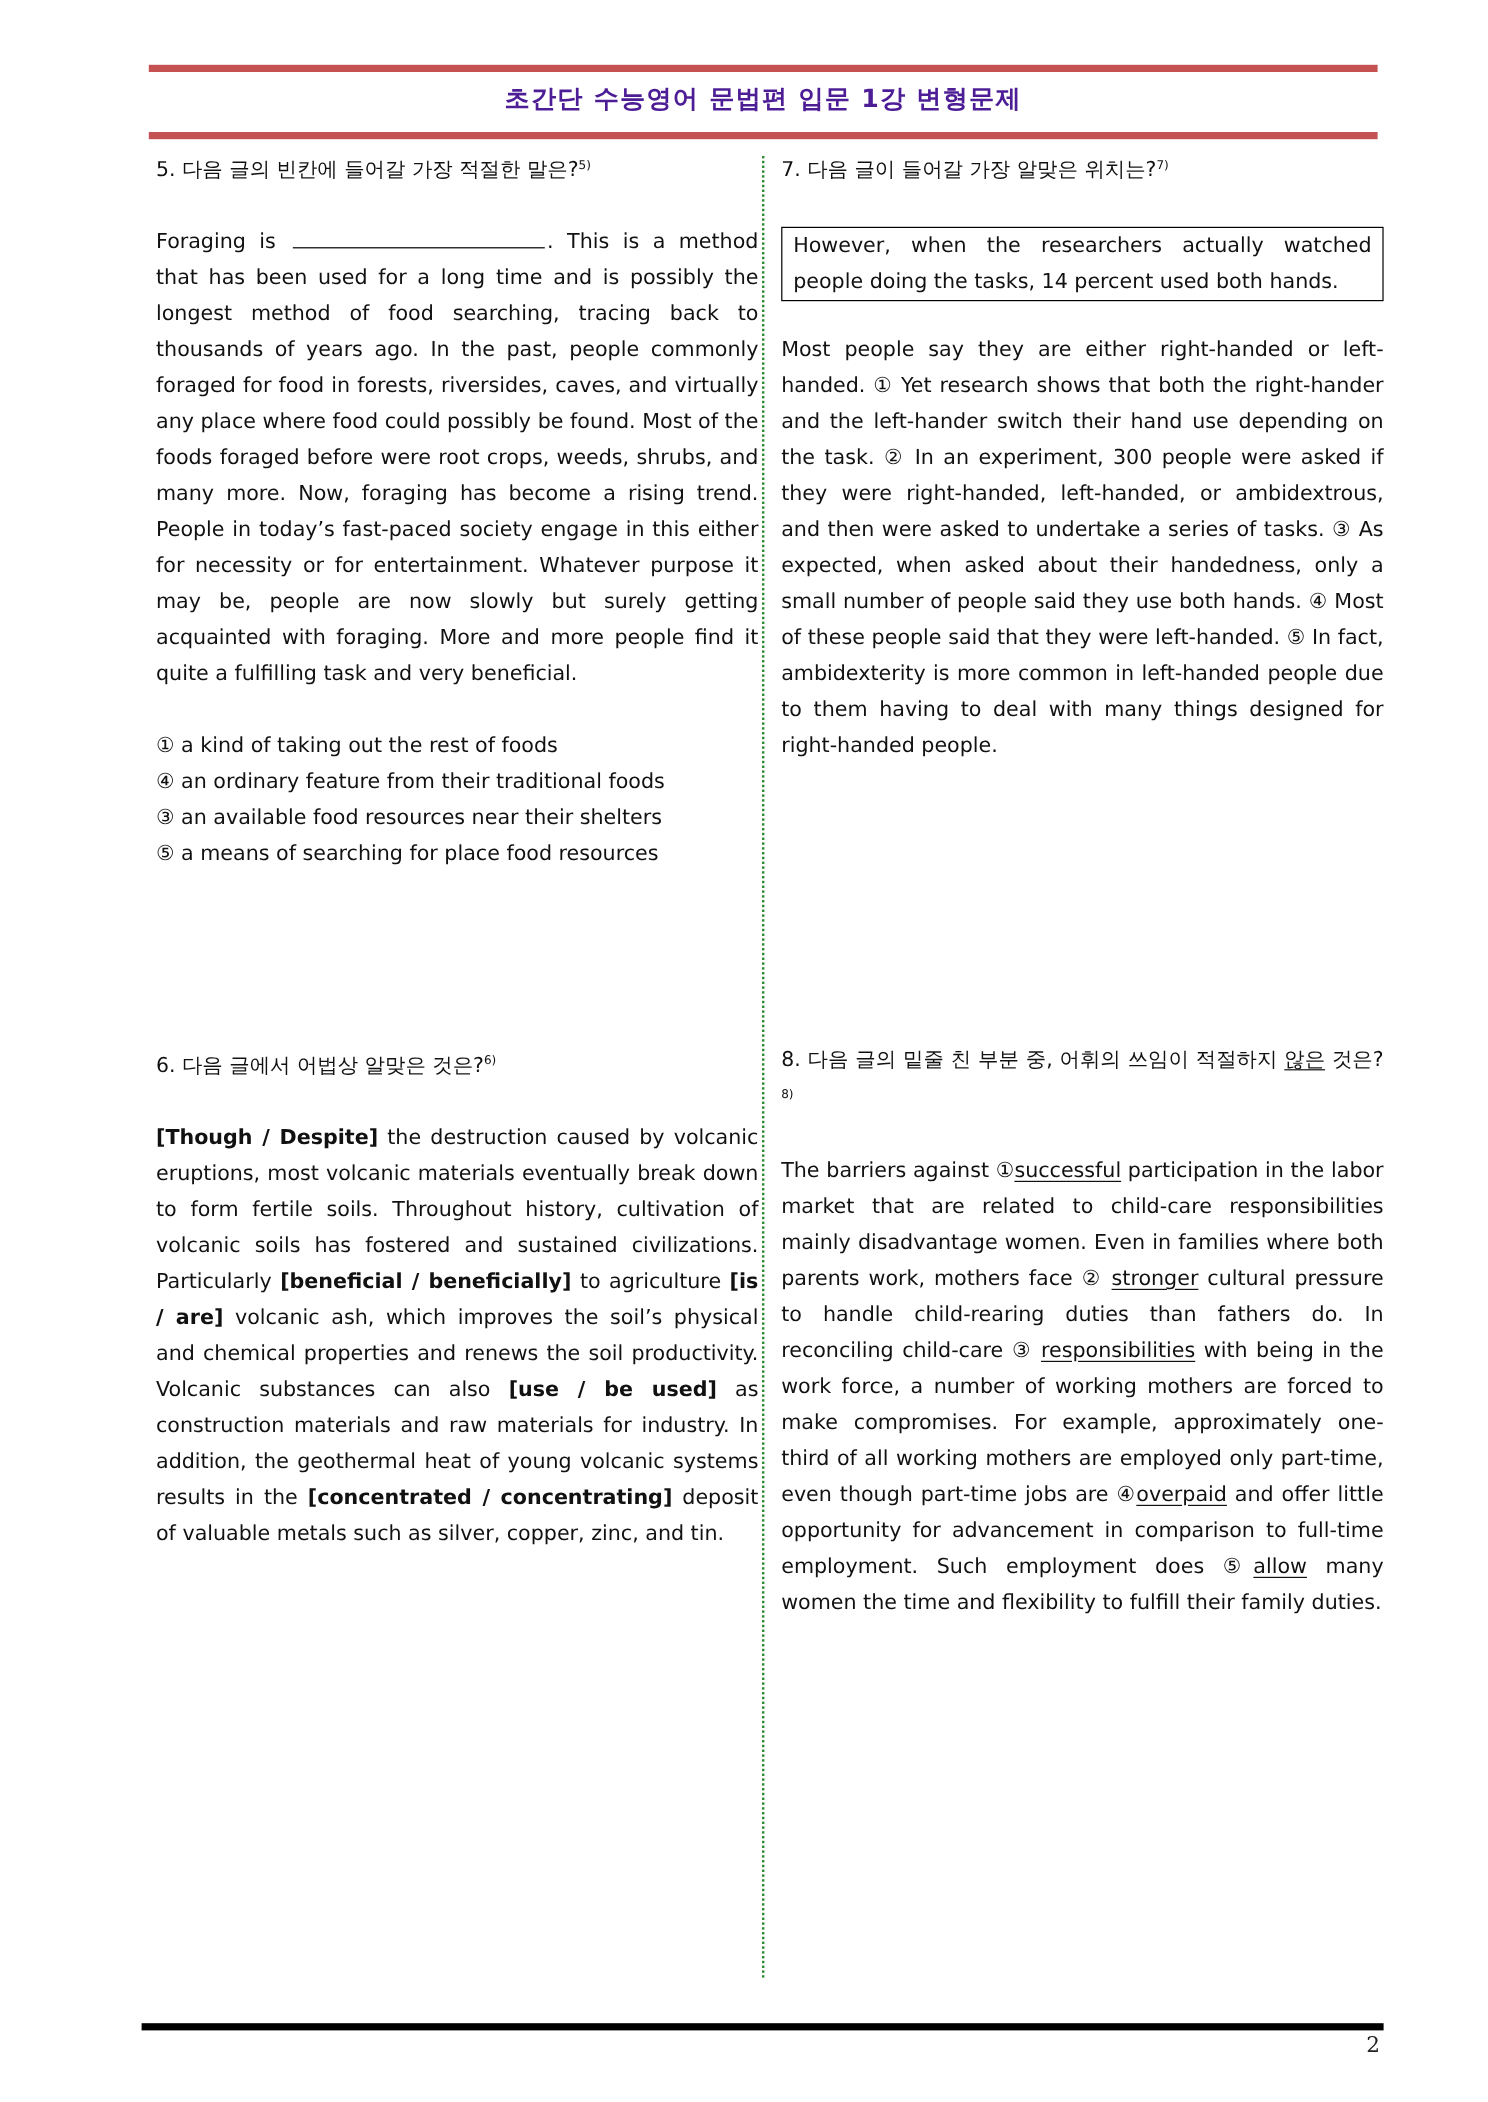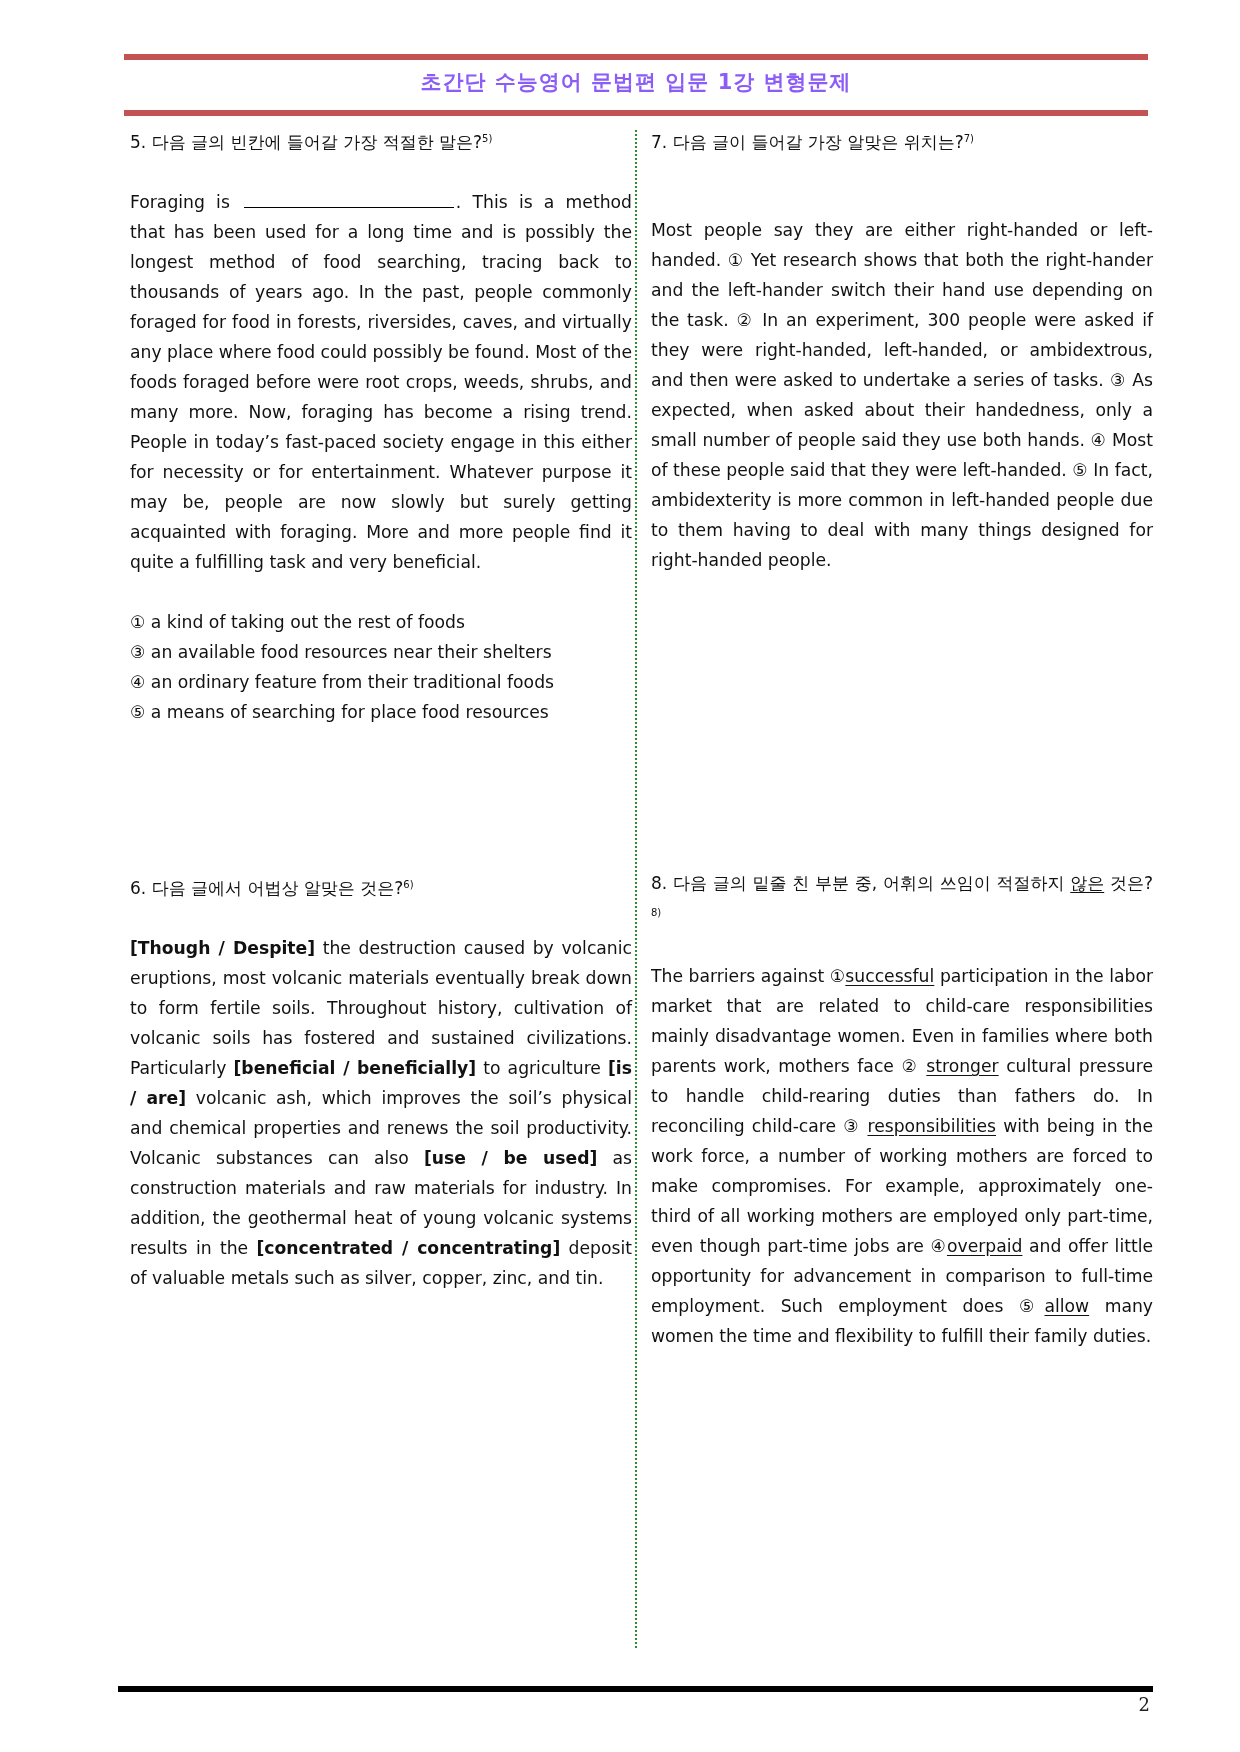--- a/index.html
+++ b/index.html
@@ -2,21 +2,21 @@
 <html><head>
 <meta charset="utf-8">
 <style>
   html, body { margin: 0; padding: 0; background: #ffffff; }
   body { width: 1240px; height: 1752px; position: relative; overflow: hidden;
          font-family: "DejaVu Sans", "Liberation Sans", sans-serif; color: #111; }
   .red-rule { position: absolute; left: 124px; width: 1024px; height: 6px; background: #c55252; }
   .red-rule.top { top: 54px; }
   .red-rule.bottom { top: 110px; }
   .page-title { position: absolute; top: 68px; left: 124px; width: 1024px; text-align: center;
-                font-size: 21px; font-weight: bold; letter-spacing: 1px; color: #8b5cf6; }
+                font-size: 21px; font-weight: bold; letter-spacing: 1px; color: #4c1d95; }
   .col-divider { position: absolute; left: 635px; top: 130px; height: 1518px; width: 0;
                  border-left: 2px dotted #2e8b2e; }
   .col { position: absolute; width: 502px; font-size: 17.2px; line-height: 30px; }
   .col.left { left: 130px; }
   .col.right { left: 651px; }
   .q-head { font-size: 17px; line-height: 30px; margin: 0; }
   .q-head sup { font-size: 10px; vertical-align: 6px; }
   .passage { text-align: justify; margin: 0; }
   .blank { display: inline-block; width: 210px; border-bottom: 1px solid #000; height: 18px; vertical-align: baseline; margin: 0 2px 0 14px; }
   .choices { margin: 0; padding: 0; list-style: none; }
@@ -41,22 +41,22 @@
     <span>5.</span>
     <span>다음 글의 빈칸에 들어갈 가장 적절한 말은?</span><sup>5)</sup>
   </p>
   <div style="height:30px"></div>
   <p class="passage">
     <span>Foraging is</span><span class="blank"></span><span>. This is a method that has been used for a long time and is possibly the longest method of food searching, tracing back to thousands of years ago. In the past, people commonly foraged for food in forests, riversides, caves, and virtually any place where food could possibly be found. Most of the foods foraged before were root crops, weeds, shrubs, and many more. Now, foraging has become a rising trend. People in today’s fast-paced society engage in this either for necessity or for entertainment. Whatever purpose it may be, people are now slowly but surely getting acquainted with foraging. More and more people find it quite a fulfilling task and very beneficial.</span>
   </p>
   <div style="height:30px"></div>
   <ul class="choices">
     <li>① a kind of taking out the rest of foods</li>
+    <li>④ an ordinary feature from their traditional foods</li>
     <li>③ an available food resources near their shelters</li>
-    <li>④ an ordinary feature from their traditional foods</li>
     <li>⑤ a means of searching for place food resources</li>
   </ul>
 </div>
 
 <div class="col left" style="top:870px;">
   <p class="q-head">
     <span>6.</span>
     <span>다음 글에서 어법상 알맞은 것은?</span><sup>6)</sup>
   </p>
   <div style="height:30px"></div>
@@ -64,20 +64,21 @@
     <b class="sel">[Though / Despite]</b><span> the destruction caused by volcanic eruptions, most volcanic materials eventually break down to form fertile soils. Throughout history, cultivation of volcanic soils has fostered and sustained civilizations. Particularly </span><b class="sel">[beneficial / beneficially]</b><span> to agriculture </span><b class="sel">[is / are]</b><span> volcanic ash, which improves the soil’s physical and chemical properties and renews the soil productivity. Volcanic substances can also </span><b class="sel">[use / be used]</b><span> as construction materials and raw materials for industry. In addition, the geothermal heat of young volcanic systems results in the </span><b class="sel">[concentrated / concentrating]</b><span> deposit of valuable metals such as silver, copper, zinc, and tin.</span>
   </p>
 </div>
 
 <div class="col right" style="top:124px;">
   <p class="q-head">
     <span>7.</span>
     <span>다음 글이 들어갈 가장 알맞은 위치는?</span><sup>7)</sup>
   </p>
   <div style="height:32px"></div>
+  <p class="boxed">However, when the researchers actually watched people doing the tasks, 14 percent used both hands.</p>
   <div style="height:26px"></div>
   <p class="passage">Most people say they are either right-handed or left-handed. ① Yet research shows that both the right-hander and the left-hander switch their hand use depending on the task. ② In an experiment, 300 people were asked if they were right-handed, left-handed, or ambidextrous, and then were asked to undertake a series of tasks. ③ As expected, when asked about their handedness, only a small number of people said they use both hands. ④ Most of these people said that they were left-handed. ⑤ In fact, ambidexterity is more common in left-handed people due to them having to deal with many things designed for right-handed people.</p>
 </div>
 
 <div class="col right" style="top:868px;">
   <p class="q-head" style="text-align:justify">
     <span>8.</span>
     <span>다음 글의 밑줄 친 부분 중, 어휘의 쓰임이 적절하지 </span><span class="u">않은</span><span> 것은?</span><sup>8)</sup>
   </p>
   <div style="height:30px"></div>

